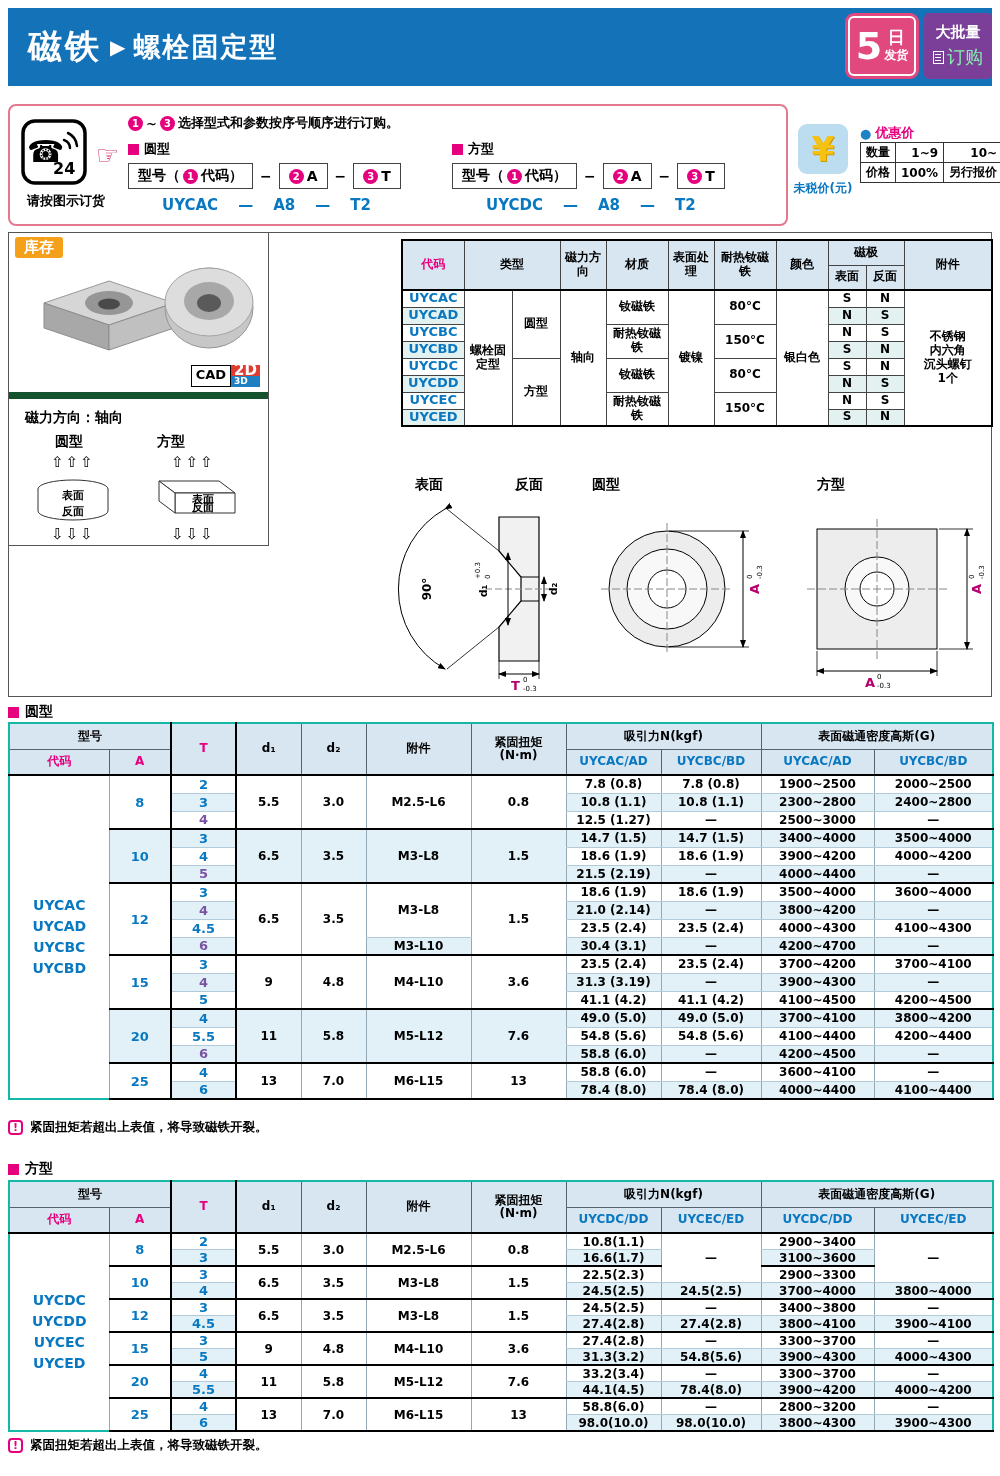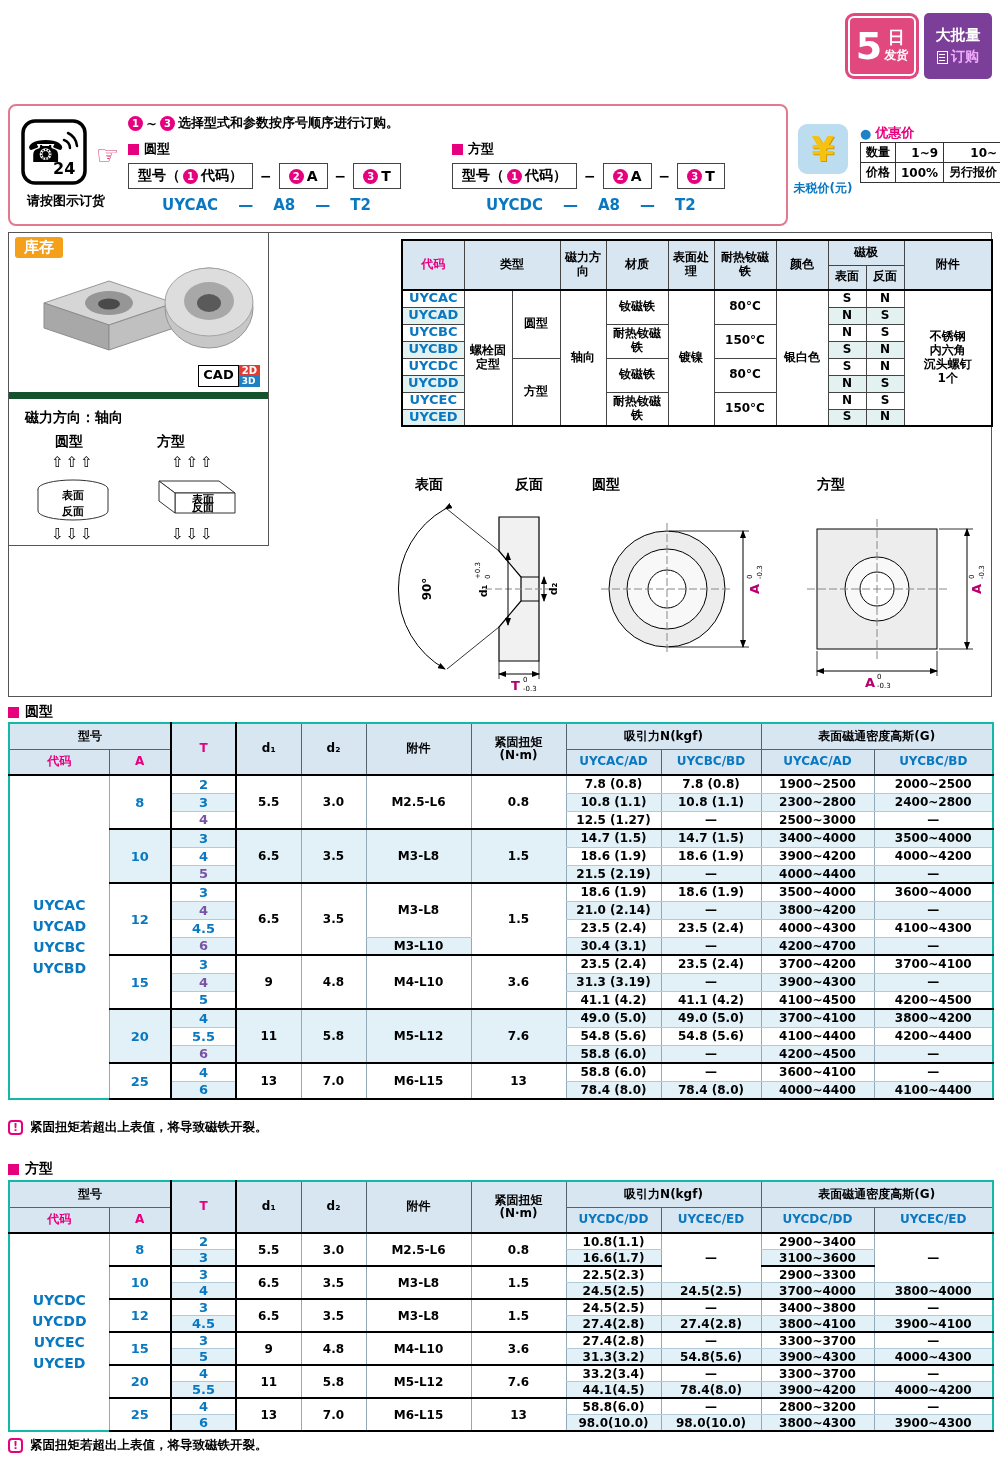--- a/index.html
+++ b/index.html
@@ -13,21 +13,21 @@
   .hdr-arrow{color:#fff;font-size:20px;margin:0 8px}
   .hdr-sub{font-size:27px;font-weight:bold;color:#fff;letter-spacing:2px}
   .badge5{left:845px;top:13px;width:74px;height:66px;background:#e0487e;border-radius:9px;padding:3px}
   .badge5-in{border:2px solid #fff;border-radius:6px;height:100%;display:flex;align-items:center;justify-content:center;gap:2px}
   .b5{font-size:38px;font-weight:800;color:#fff;line-height:1}
   .b5col{display:flex;flex-direction:column;align-items:center}
   .b5day{font-size:17px;font-weight:bold;color:#fff;line-height:1.1}
   .b5ship{font-size:12px;font-weight:bold;color:#fff}
   .badgeb{left:924px;top:13px;width:68px;height:66px;background:#7c3f99;border-radius:5px;display:flex;flex-direction:column;align-items:center;justify-content:center;gap:3px}
   .bb1{font-size:15px;font-weight:bold;color:#fff}
-  .bb2{display:flex;align-items:center;gap:3px;font-size:14px;font-weight:bold;color:#f0abfc}
+  .bb2{display:flex;align-items:center;gap:3px;font-size:18px;font-weight:normal;color:#86efac}
   .doc{position:relative;width:11px;height:13px;border:1.5px solid #fff;background:transparent;display:inline-block}
   .doc::before{content:"";position:absolute;left:1px;top:2px;width:6px;border-top:1.5px solid #fff;box-shadow:0 3px 0 #fff,0 6px 0 #fff}
 
   
   .obox{left:8px;top:104px;width:780px;height:122px;border:2px solid #e2798e;border-radius:8px;background:#fff}
   .phlabel{left:10px;top:192px;width:112px;text-align:center;font-size:13px;font-weight:bold}
   .hand{left:96px;top:140px;font-size:26px;color:#d7336a;font-weight:bold}
   .instr{left:128px;top:114px;display:flex;align-items:center;gap:3px;font-size:13px;font-weight:bold}
   .circ{display:inline-flex;width:15px;height:15px;border-radius:50%;background:#e6007e;color:#fff;font-size:10px;font-weight:bold;align-items:center;justify-content:center;flex:none}
   .fmtgrp{display:flex;flex-direction:column}
@@ -50,21 +50,21 @@
 
   
   .mid{left:8px;top:232px;width:984px;height:465px;border:1px solid #555}
   .leftbox{position:absolute;left:0;top:0;width:260px;height:313px;border-right:1px solid #555;border-bottom:1px solid #555}
   .prodsec{position:relative;height:166px;border-bottom:7px solid #14532d}
   .dirsec{position:relative;height:146px}
   .stock{position:absolute;left:6px;top:4px;background:#f5a01a;color:#fff;font-weight:bold;font-size:15px;padding:1px 9px;border-radius:3px;z-index:2}
   .cadb{position:absolute;right:8px;bottom:5px;display:flex;align-items:stretch}
   .cadtxt{border:1.5px solid #000;background:#fff;font-weight:800;font-size:13px;padding:1px 4px}
   .cadcol{display:flex;flex-direction:column}
-  .cad2{background:#e03c31;color:#fff;font-size:10px;font-weight:bold;padding:0 3px;line-height:11px}
+  .cad2{background:#e03c31;color:#fff;font-size:15px;font-weight:bold;padding:0 3px;line-height:11px}
   .cad3{background:#1e7fc2;color:#fff;font-size:9px;font-weight:bold;padding:0 3px;line-height:11px}
   .dirtitle{position:absolute;left:16px;top:10px;font-size:14px;font-weight:bold}
   .dirlblR{position:absolute;left:46px;top:34px;font-size:14px;font-weight:bold}
   .dirlblS{position:absolute;left:148px;top:34px;font-size:14px;font-weight:bold}
 
   
   .spec{position:absolute;left:392px;top:6px;width:590px;border-collapse:collapse;table-layout:fixed;font-size:12px;border:2px solid #000}
   .spec th{background:#d8e6f2;border:1px solid #444;font-weight:bold;padding:1px;height:25px;white-space:normal;line-height:1.15}
   .spec thead{border-bottom:2px solid #000}
   .spec td{border:1px solid #444;text-align:center;padding:0 1px;height:17px;white-space:normal;line-height:1.15;font-weight:600}
@@ -92,20 +92,25 @@
   .tp{color:#7a53a5;font-weight:bold;font-size:13px}
   .subh{color:#0a78c0 !important}
   .note{display:flex;align-items:center;gap:7px;font-size:12.5px;font-weight:bold}
   .noteic{border:2px solid #e6007e;color:#e6007e;font-weight:800;font-size:11px;border-radius:4px;width:15px;height:15px;line-height:11px;text-align:center;flex:none}
 </style>
 </head>
 <body>
 
 <div class="page">
 
+  <div class="abs hdr">
+    <span class="hdr-title">磁铁</span>
+    <span class="hdr-arrow">▶</span>
+    <span class="hdr-sub">螺栓固定型</span>
+  </div>
   <div class="abs badge5">
     <div class="badge5-in">
       <span class="b5">5</span>
       <span class="b5col">
         <span class="b5day">日</span>
         <span class="b5ship">发货</span>
       </span>
     </div>
   </div>
   <div class="abs badgeb">

